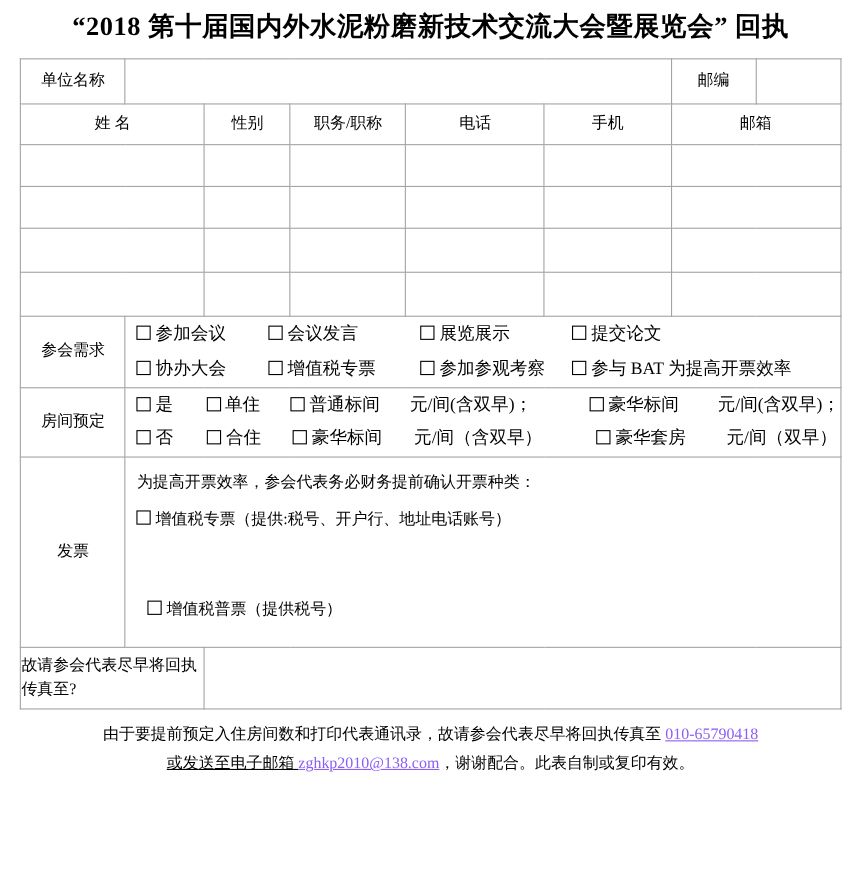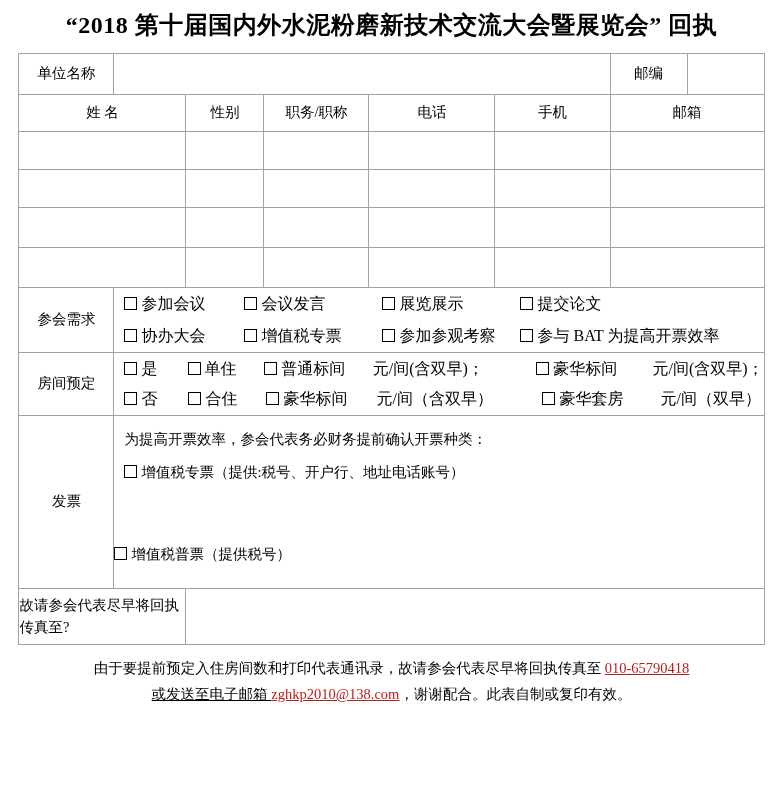--- a/index.html
+++ b/index.html
@@ -104,38 +104,38 @@
     font-size: 14.5px;
     line-height: 2.0;
     height: 170px;
     box-sizing: border-box;
     position: relative;
   }
   .invoice-body .first-line { margin-bottom: 4px; }
   .invoice-body .second-line { margin-bottom: 0; }
   .invoice-body .third-line {
     position: absolute;
-    left: 0;
+    left: 20px;
     bottom: 18px;
   }
   .suggestion-label {
     padding: 6px 10px;
     font-size: 14.5px;
     line-height: 1.7;
   }
   .footer {
     width: 745px;
     margin: 10px auto 0 auto;
     font-size: 14.5px;
     line-height: 1.8;
     text-align: center;
   }
   .u { text-decoration: underline; }
   a.link {
-    color: #b91c1c;
+    color: #8b5cf6;
     text-decoration: underline;
   }
 </style>
 </head>
 <body>
 
 <div class="page">
 
   <div class="doc-title">“2018 第十届国内外水泥粉磨新技术交流大会暨展览会” 回执</div>
 

